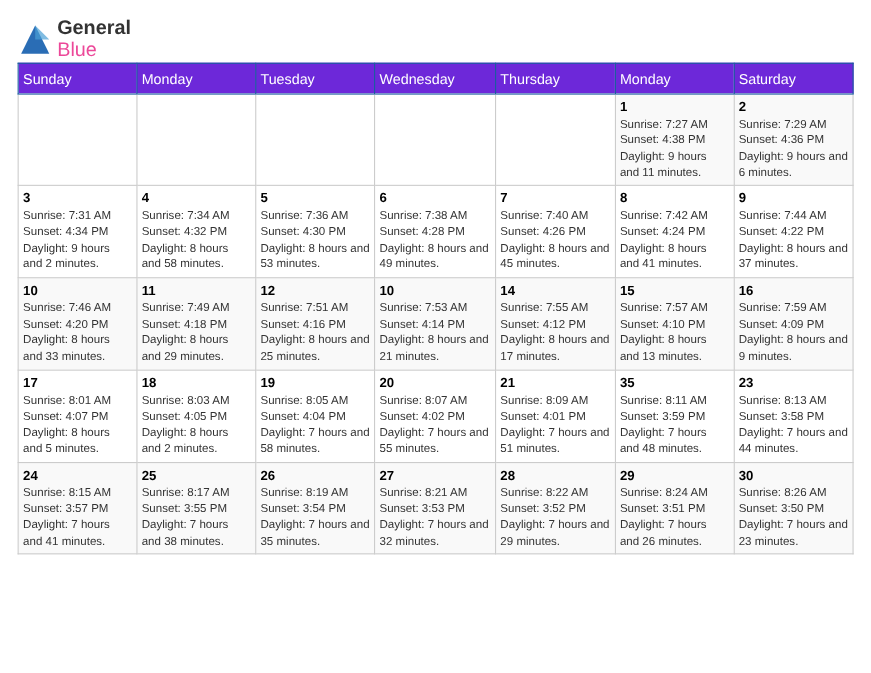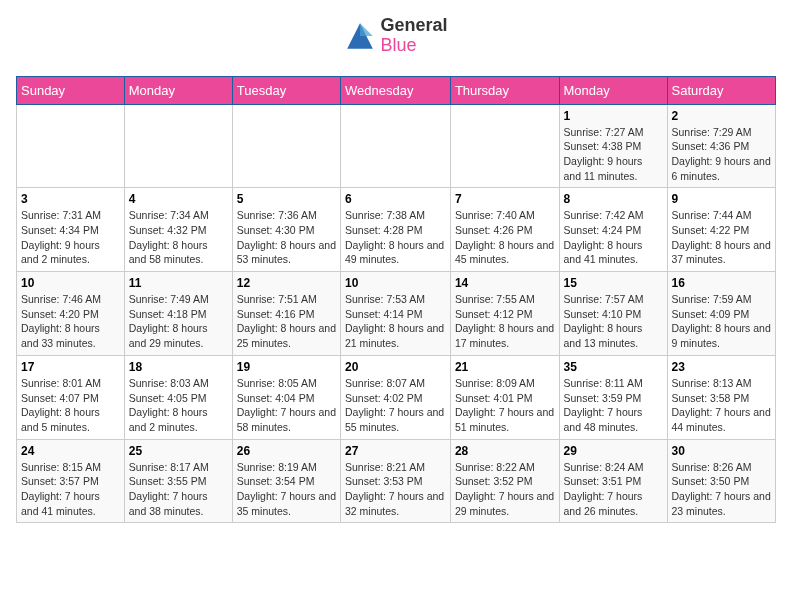--- a/index.html
+++ b/index.html
@@ -5,23 +5,23 @@
     * { box-sizing: border-box; margin: 0; padding: 0; }
     body {
       font-family: Arial, sans-serif;
       background: #fff;
       width: 792px;
       min-height: 612px;
       padding: 16px;
     }
     .header-area {
       display: flex;
-      justify-content: center;
+      justify-content: space-between;
       align-items: flex-start;
-      margin-bottom: 20px;
+      margin-bottom: 1px;
     }
     .logo {
       display: flex;
       align-items: center;
     }
     .logo-text {
       display: flex;
       flex-direction: column;
       line-height: 1.1;
     }
@@ -51,21 +51,21 @@
     .subtitle {
       font-size: 15px;
       color: #555;
     }
     table {
       width: 100%;
       border-collapse: collapse;
       font-size: 11px;
     }
     thead tr th {
-      background-color: #ec4899;
+      background-color: #6d28d9;
       color: #fff;
       padding: 6px 4px;
       text-align: left;
       font-size: 13px;
       font-weight: normal;
       border: 1px solid #1a5da0;
     }
     tbody tr td {
       border: 1px solid #ccc;
       vertical-align: top;

